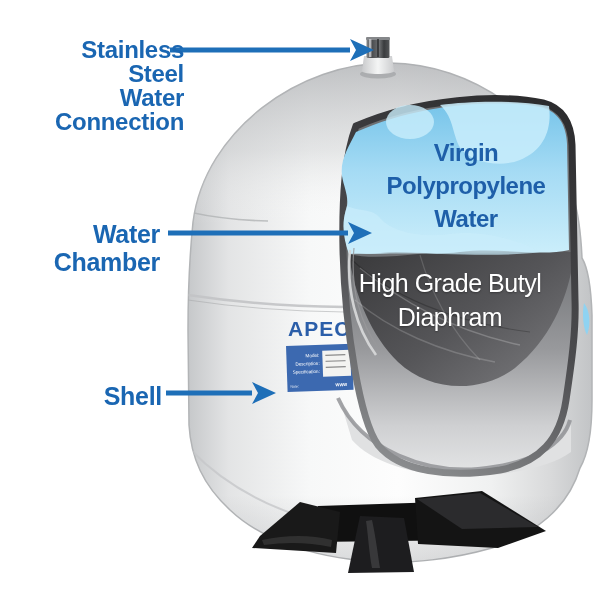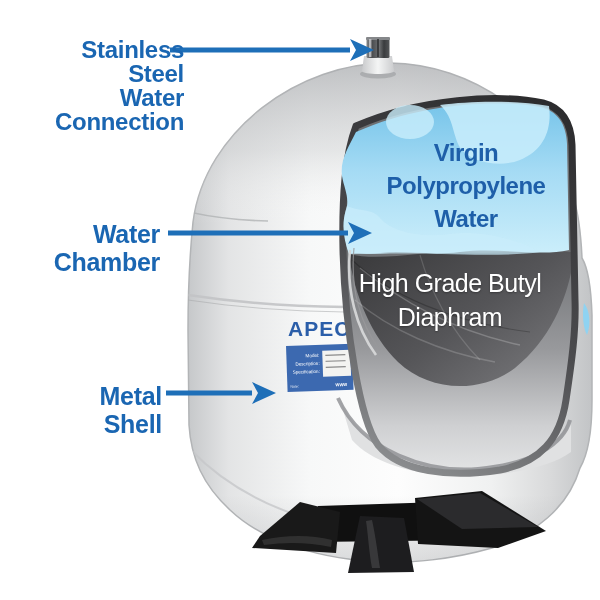--- a/index.html
+++ b/index.html
@@ -204,21 +204,20 @@
   <span>Water</span>
   <span>Connection</span>
 </div>
 
 <div id="label-water" class="callout">
   <span>Water</span>
   <span>Chamber</span>
 </div>
 
 <div id="label-metal" class="callout">
-  <span>Metal</span>
   <span>Shell</span>
 </div>
 
 <div id="label-liner">
   <span>Virgin</span>
   <span>Polypropylene</span>
   <span>Water</span>
 </div>
 
 <div id="label-diaphragm">

